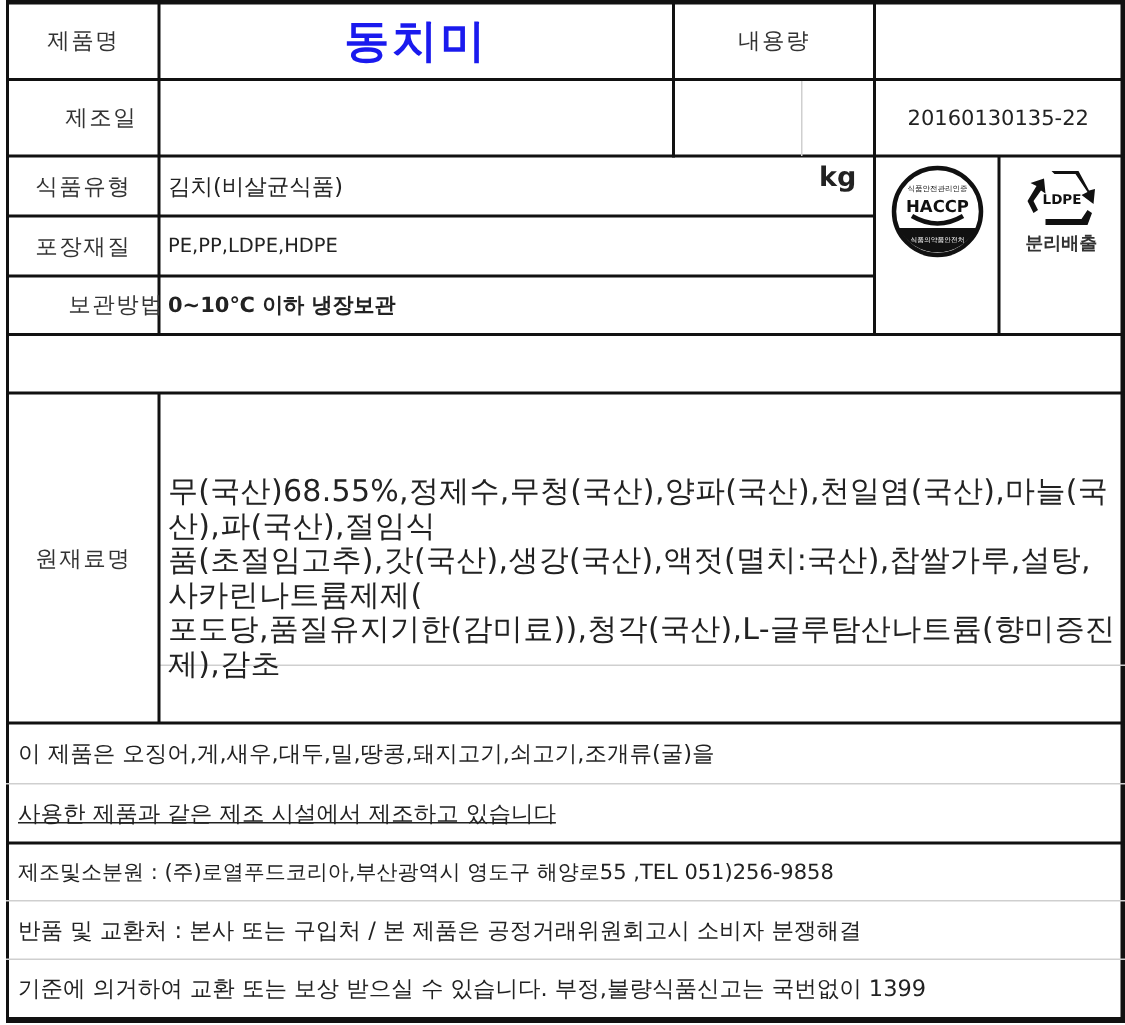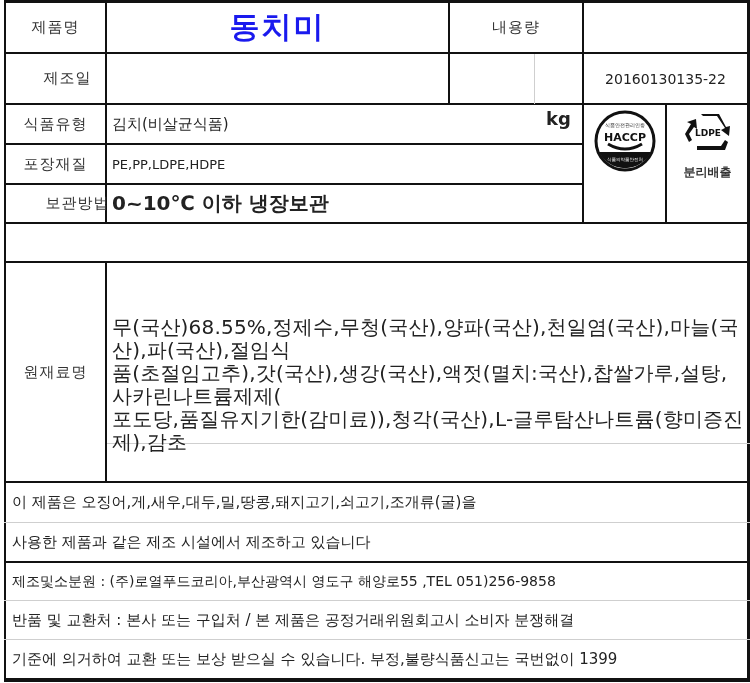--- a/index.html
+++ b/index.html
@@ -59,51 +59,51 @@
   <div class="cell-text center val bold" style="left:531px;top:54px;width:47px;height:49px;font-size:18px;margin-top:40px;">kg</div>
   <div class="cell-text center val" style="left:580px;top:54px;width:163px;height:49px;">20160130135-22</div>
 
   <div class="cell-text center head" style="left:2px;top:105px;width:99px;height:38px;">식품유형</div>
   <div class="cell-text val" style="left:108px;top:105px;width:470px;height:38px;font-size:15px;">김치(비살균식품)</div>
 
   <div class="cell-text center head" style="left:2px;top:145px;width:99px;height:38px;">포장재질</div>
   <div class="cell-text val" style="left:108px;top:145px;width:470px;height:38px;font-size:13px;">PE,PP,LDPE,HDPE</div>
 
   <div class="cell-text center head" style="left:2px;top:185px;width:99px;height:37px;padding-left:44px;">보관방법</div>
-  <div class="cell-text val bold" style="left:108px;top:185px;width:470px;height:37px;font-size:20px;">0~10℃ 이하 냉장보관</div>
+  <div class="cell-text val bold" style="left:108px;top:185px;width:470px;height:37px;font-size:14px;">0~10℃ 이하 냉장보관</div>
 
   <div class="icon-box" style="left:582px;top:110px;width:78px;height:70px;">
     <svg width="62" height="62" viewBox="0 0 62 62">
       <circle cx="31" cy="31" r="29" fill="#fff" stroke="#111" stroke-width="3"></circle>
       <path d="M5 42 A29 29 0 0 0 57 42 Z" fill="#111"></path>
       <text x="31" y="17" font-size="5" text-anchor="middle" fill="#111" font-family="DejaVu Sans, sans-serif">식품안전관리인증</text>
       <text x="31" y="31" font-size="11" font-weight="bold" text-anchor="middle" fill="#111" font-family="DejaVu Sans, sans-serif">HACCP</text>
       <path d="M14 34 Q31 44 48 34" fill="none" stroke="#111" stroke-width="3"></path>
       <text x="31" y="51" font-size="4.5" text-anchor="middle" fill="#fff" font-family="DejaVu Sans, sans-serif">식품의약품안전처</text>
     </svg>
   </div>
 
-  <div class="icon-box" style="left:664px;top:112px;width:79px;height:70px;gap:10px;">
+  <div class="icon-box" style="left:664px;top:112px;width:79px;height:70px;">
     <svg width="50" height="40" viewBox="0 0 50 40">
       <path d="M20 4 L34 4 L42 16 L38 18 L46 24 L47 14 L43 15 L36 2 L18 2 Z" fill="#111"></path>
       <path d="M6 30 L2 22 L8 12 L4 10 L13 7 L14 17 L11 15 L6 22 L9 28 Z" fill="#111"></path>
       <path d="M14 34 L38 34 L42 28 L45 30 L42 38 L14 38 Z" fill="#111"></path>
       <text x="25" y="24" font-size="9" font-weight="bold" text-anchor="middle" fill="#111" font-family="DejaVu Sans, sans-serif">LDPE</text>
     </svg>
     <span style="font-size:12px;font-weight:bold;color:#333;margin-top:2px;">분리배출</span>
   </div>
 
 
   <div class="cell-text center head" style="left:2px;top:263px;width:99px;height:218px;border-radius:22px;">원재료명</div>
   <div class="abs ingredients" style="left:108px;top:316px;width:635px;">
     <div>무(국산)68.55%,정제수,무청(국산),양파(국산),천일염(국산),마늘(국산),파(국산),절임식</div>
     <div>품(초절임고추),갓(국산),생강(국산),액젓(멸치:국산),찹쌀가루,설탕,사카린나트륨제제(</div>
     <div>포도당,품질유지기한(감미료)),청각(국산),L-글루탐산나트륨(향미증진제),감초</div>
   </div>
 
   <div class="cell-text notice" style="left:8px;top:483px;width:735px;height:39px;">이 제품은 오징어,게,새우,대두,밀,땅콩,돼지고기,쇠고기,조개류(굴)을</div>
-  <div class="cell-text notice" style="left:8px;top:523px;width:735px;height:38px;">사용한 제품과 같은 제조 시설에서 제조하고 있습니다</div>
+  <div class="cell-text notice" style="left:8px;top:523px;width:735px;height:38px;text-decoration:underline;">사용한 제품과 같은 제조 시설에서 제조하고 있습니다</div>
 
   <div class="cell-text notice" style="left:8px;top:563px;width:735px;height:37px;font-size:14px;">제조및소분원 : (주)로열푸드코리아,부산광역시 영도구 해양로55 ,TEL 051)256-9858</div>
 
   <div class="cell-text notice" style="left:8px;top:601px;width:735px;height:38px;">반품 및 교환처 : 본사 또는 구입처 / 본 제품은 공정거래위원회고시 소비자 분쟁해결</div>
   <div class="cell-text notice" style="left:8px;top:640px;width:735px;height:38px;">기준에 의거하여 교환 또는 보상 받으실 수 있습니다. 부정,불량식품신고는 국번없이 1399</div>
 </div>
 
 </body></html>

